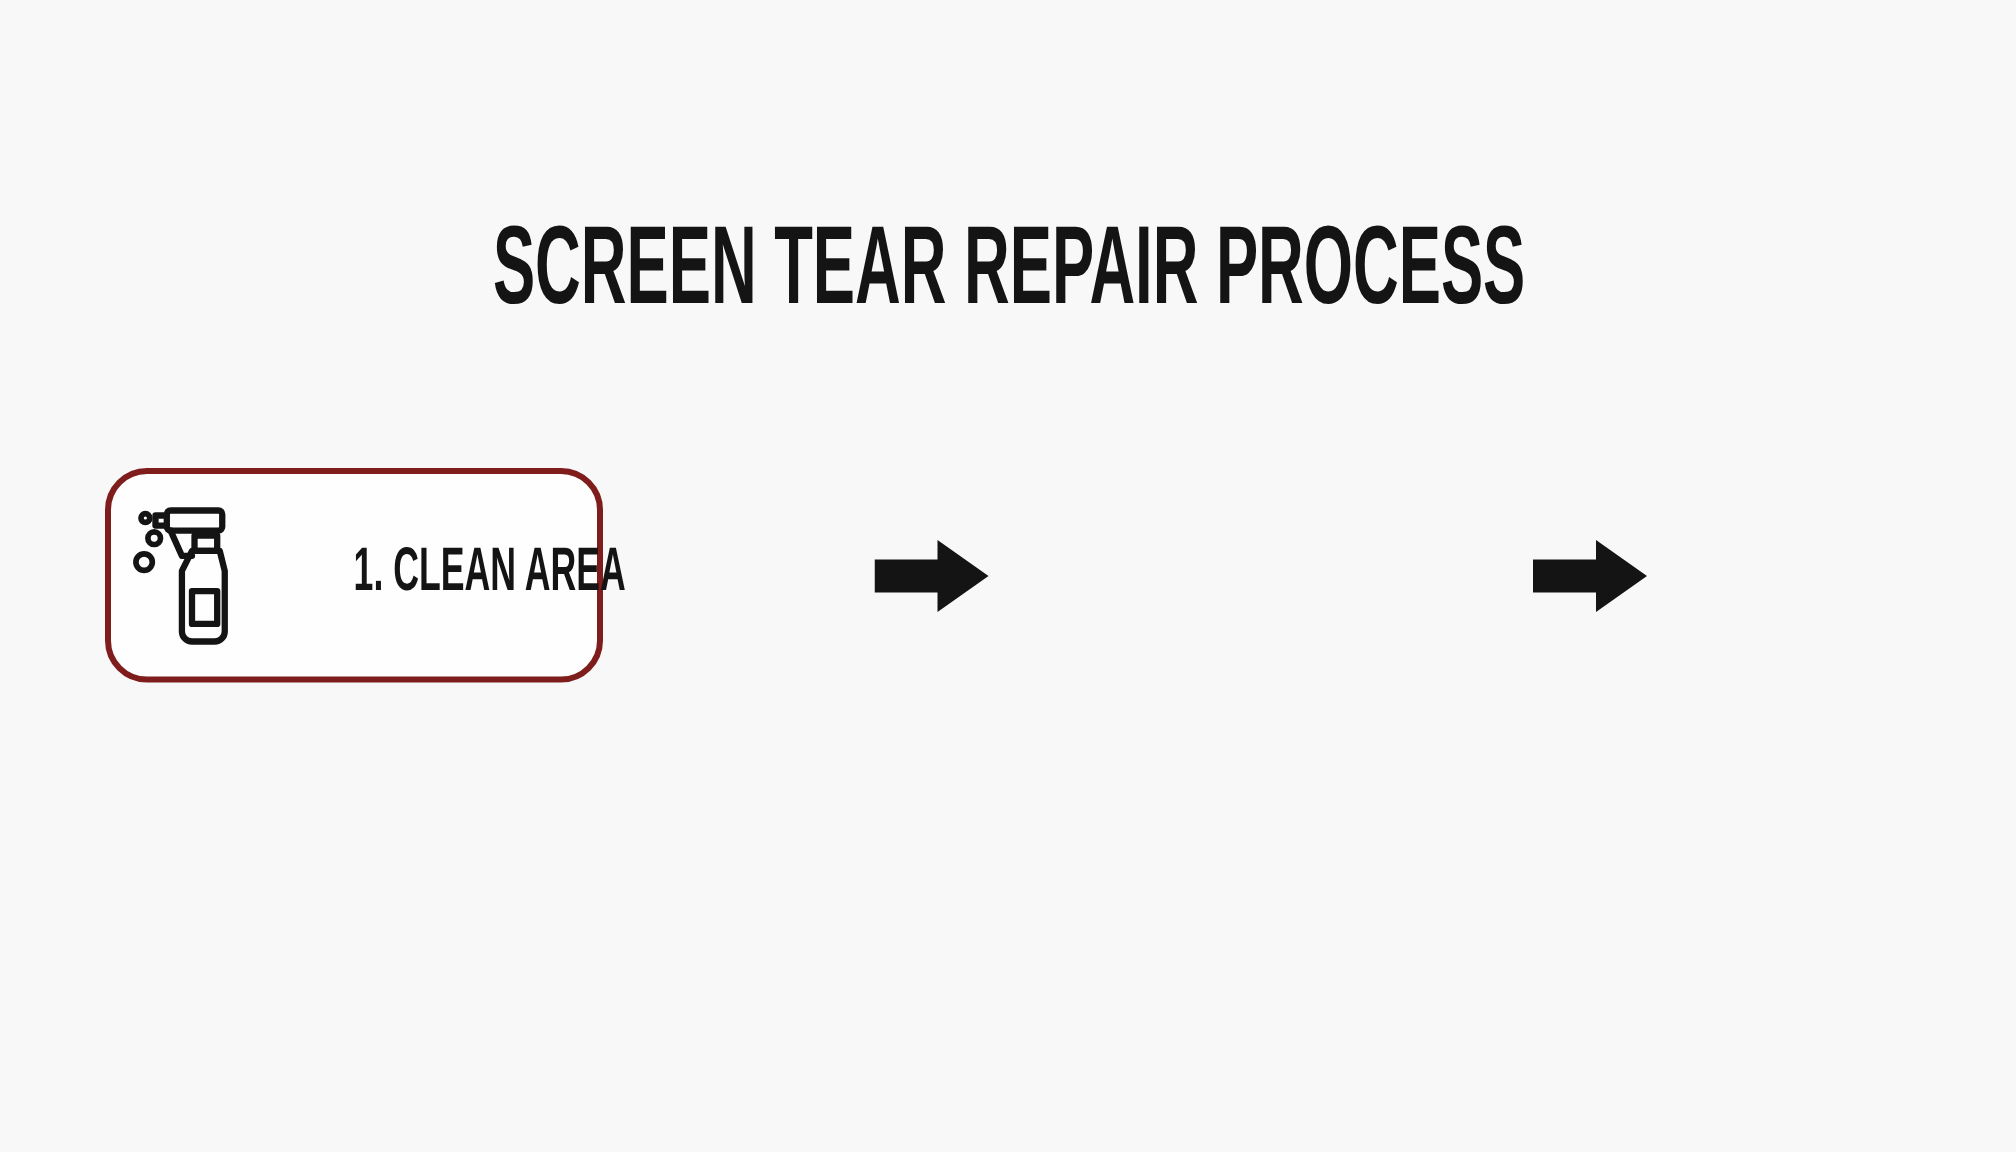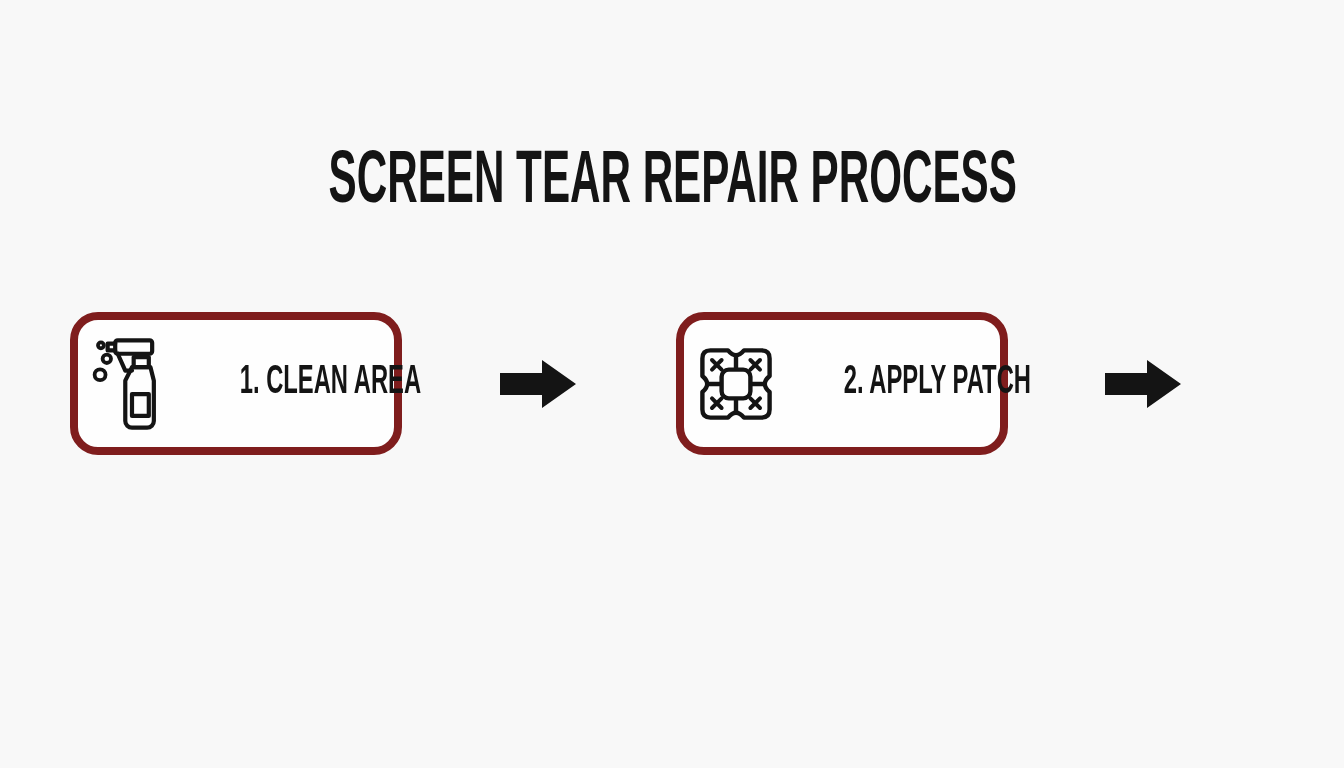--- a/index.html
+++ b/index.html
@@ -41,21 +41,21 @@
     height: 143px;
     display: flex;
     align-items: center;
     justify-content: space-between;
   }
   .step-card {
     box-sizing: border-box;
     width: 332px;
     height: 143px;
     background: #fefefe;
-    border: 8px solid #7f1d1d;
+    border: 4px solid #7f1d1d;
     border-radius: 28px;
     display: flex;
     align-items: center;
     padding: 0 14px 0 12px;
   }
   .icon-wrap {
     flex: none;
     display: flex;
     align-items: center;
     justify-content: center;
@@ -120,37 +120,20 @@
         <span class="condensed-md">1. CLEAN AREA</span>
       </div>
     </div>
 
     <div class="arrow-wrap">
       <svg width="78" height="52" viewBox="0 0 78 52">
         <polygon fill="#141414" points="0,15 42,15 42,2 76,26 42,50 42,37 0,37"></polygon>
       </svg>
     </div>
 
-    <div class="step-card">
-      <div class="icon-wrap icon-patch">
-        <svg viewBox="0 0 100 100">
-          <path class="stroke" stroke-width="5.5" d="M18 8 H40 Q50 20 60 8 H82 Q92 8 92 18 V40 Q80 50 92 60 V82 Q92 92 82 92 H60 Q50 80 40 92 H18 Q8 92 8 82 V60 Q20 50 8 40 V18 Q8 8 18 8 Z"></path>
-          <line class="stroke" stroke-width="5.5" x1="50" y1="15" x2="50" y2="85"></line>
-          <line class="stroke" stroke-width="5.5" x1="15" y1="50" x2="85" y2="50"></line>
-          <rect x="32" y="32" width="36" height="36" rx="9" fill="#fefefe" stroke="#141414" stroke-width="5.5"></rect>
-          <path class="stroke" stroke-width="5" d="M20 20 L32 32 M32 20 L20 32"></path>
-          <path class="stroke" stroke-width="5" d="M68 20 L80 32 M80 20 L68 32"></path>
-          <path class="stroke" stroke-width="5" d="M20 68 L32 80 M32 68 L20 80"></path>
-          <path class="stroke" stroke-width="5" d="M68 68 L80 80 M80 68 L68 80"></path>
-        </svg>
-      </div>
-      <div class="step-label-wrap">
-        <span class="condensed-md">2. APPLY PATCH</span>
-      </div>
-    </div>
 
     <div class="arrow-wrap">
       <svg width="78" height="52" viewBox="0 0 78 52">
         <polygon fill="#141414" points="0,15 42,15 42,2 76,26 42,50 42,37 0,37"></polygon>
       </svg>
     </div>
 
 
   </div>
 </div>

